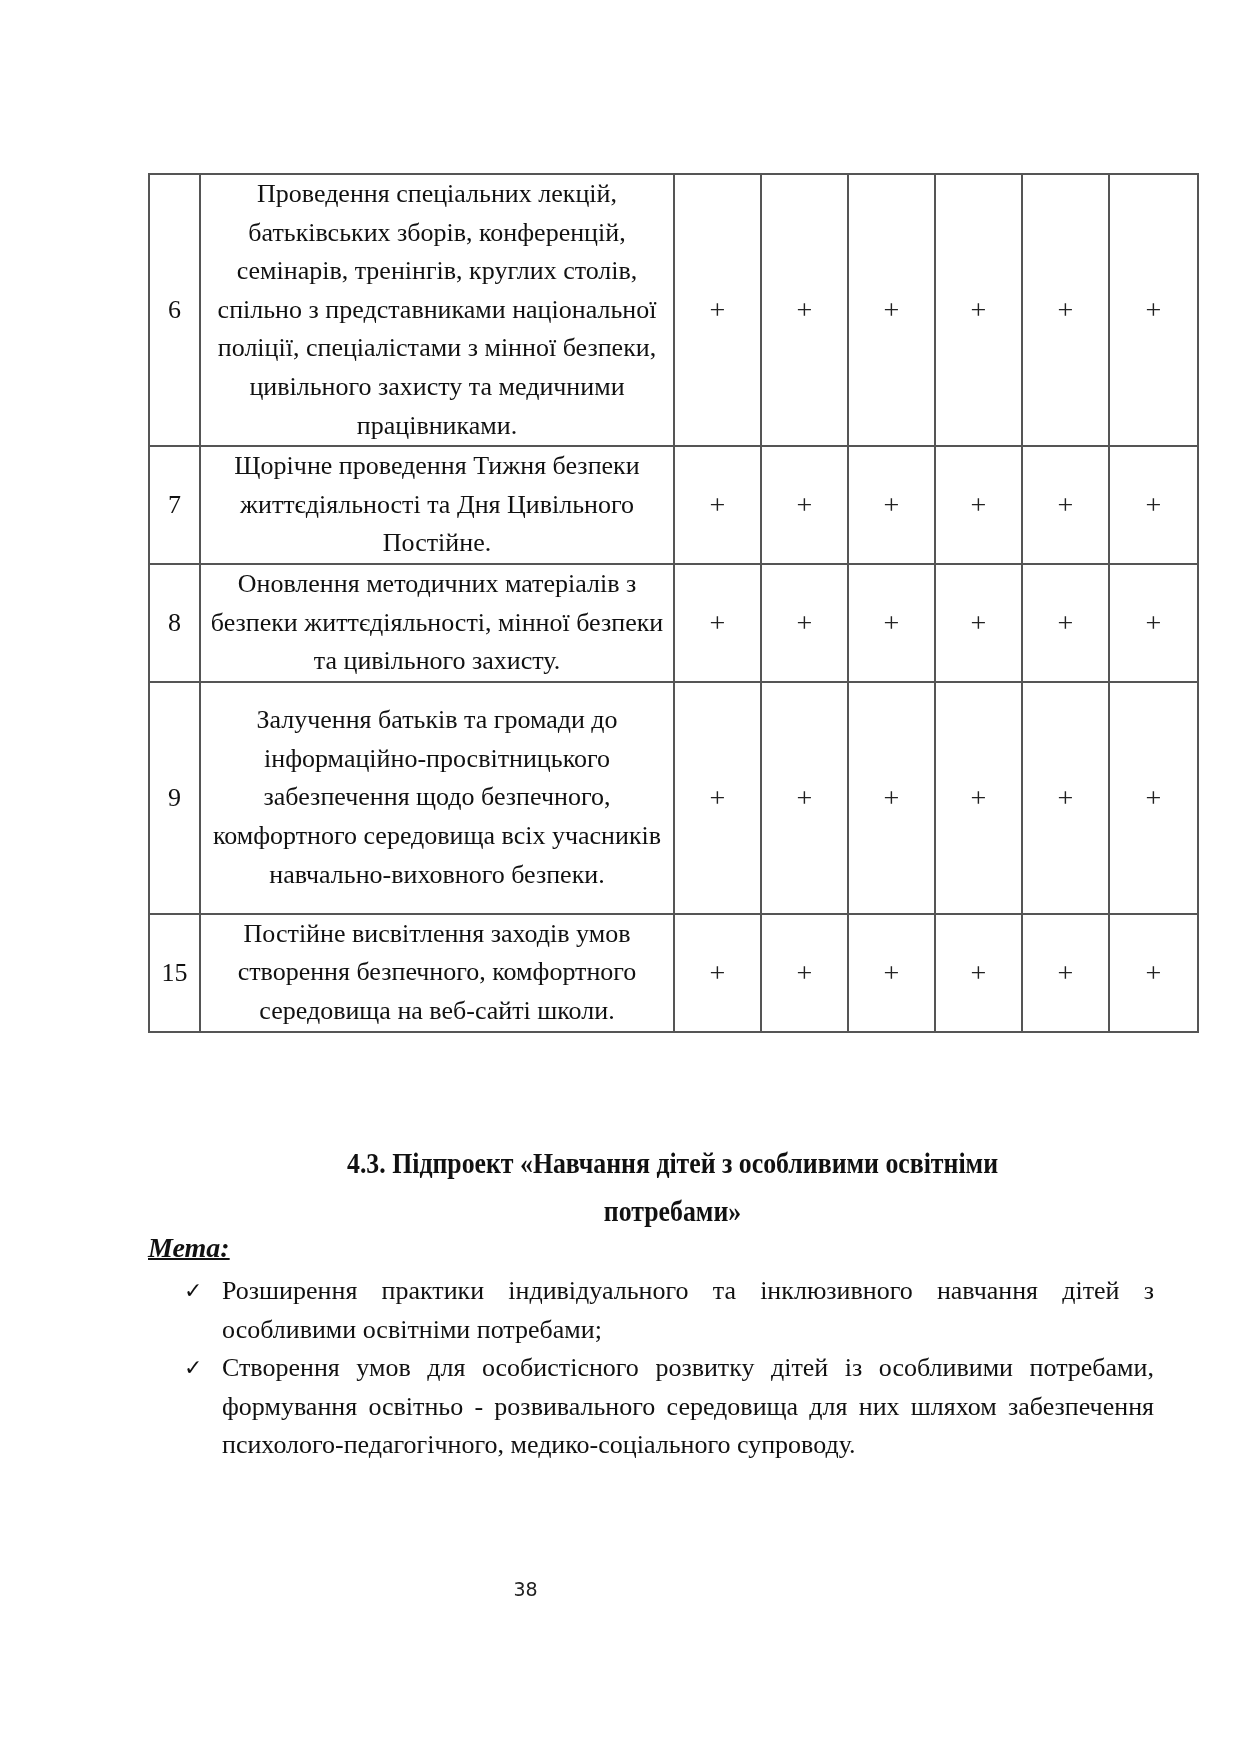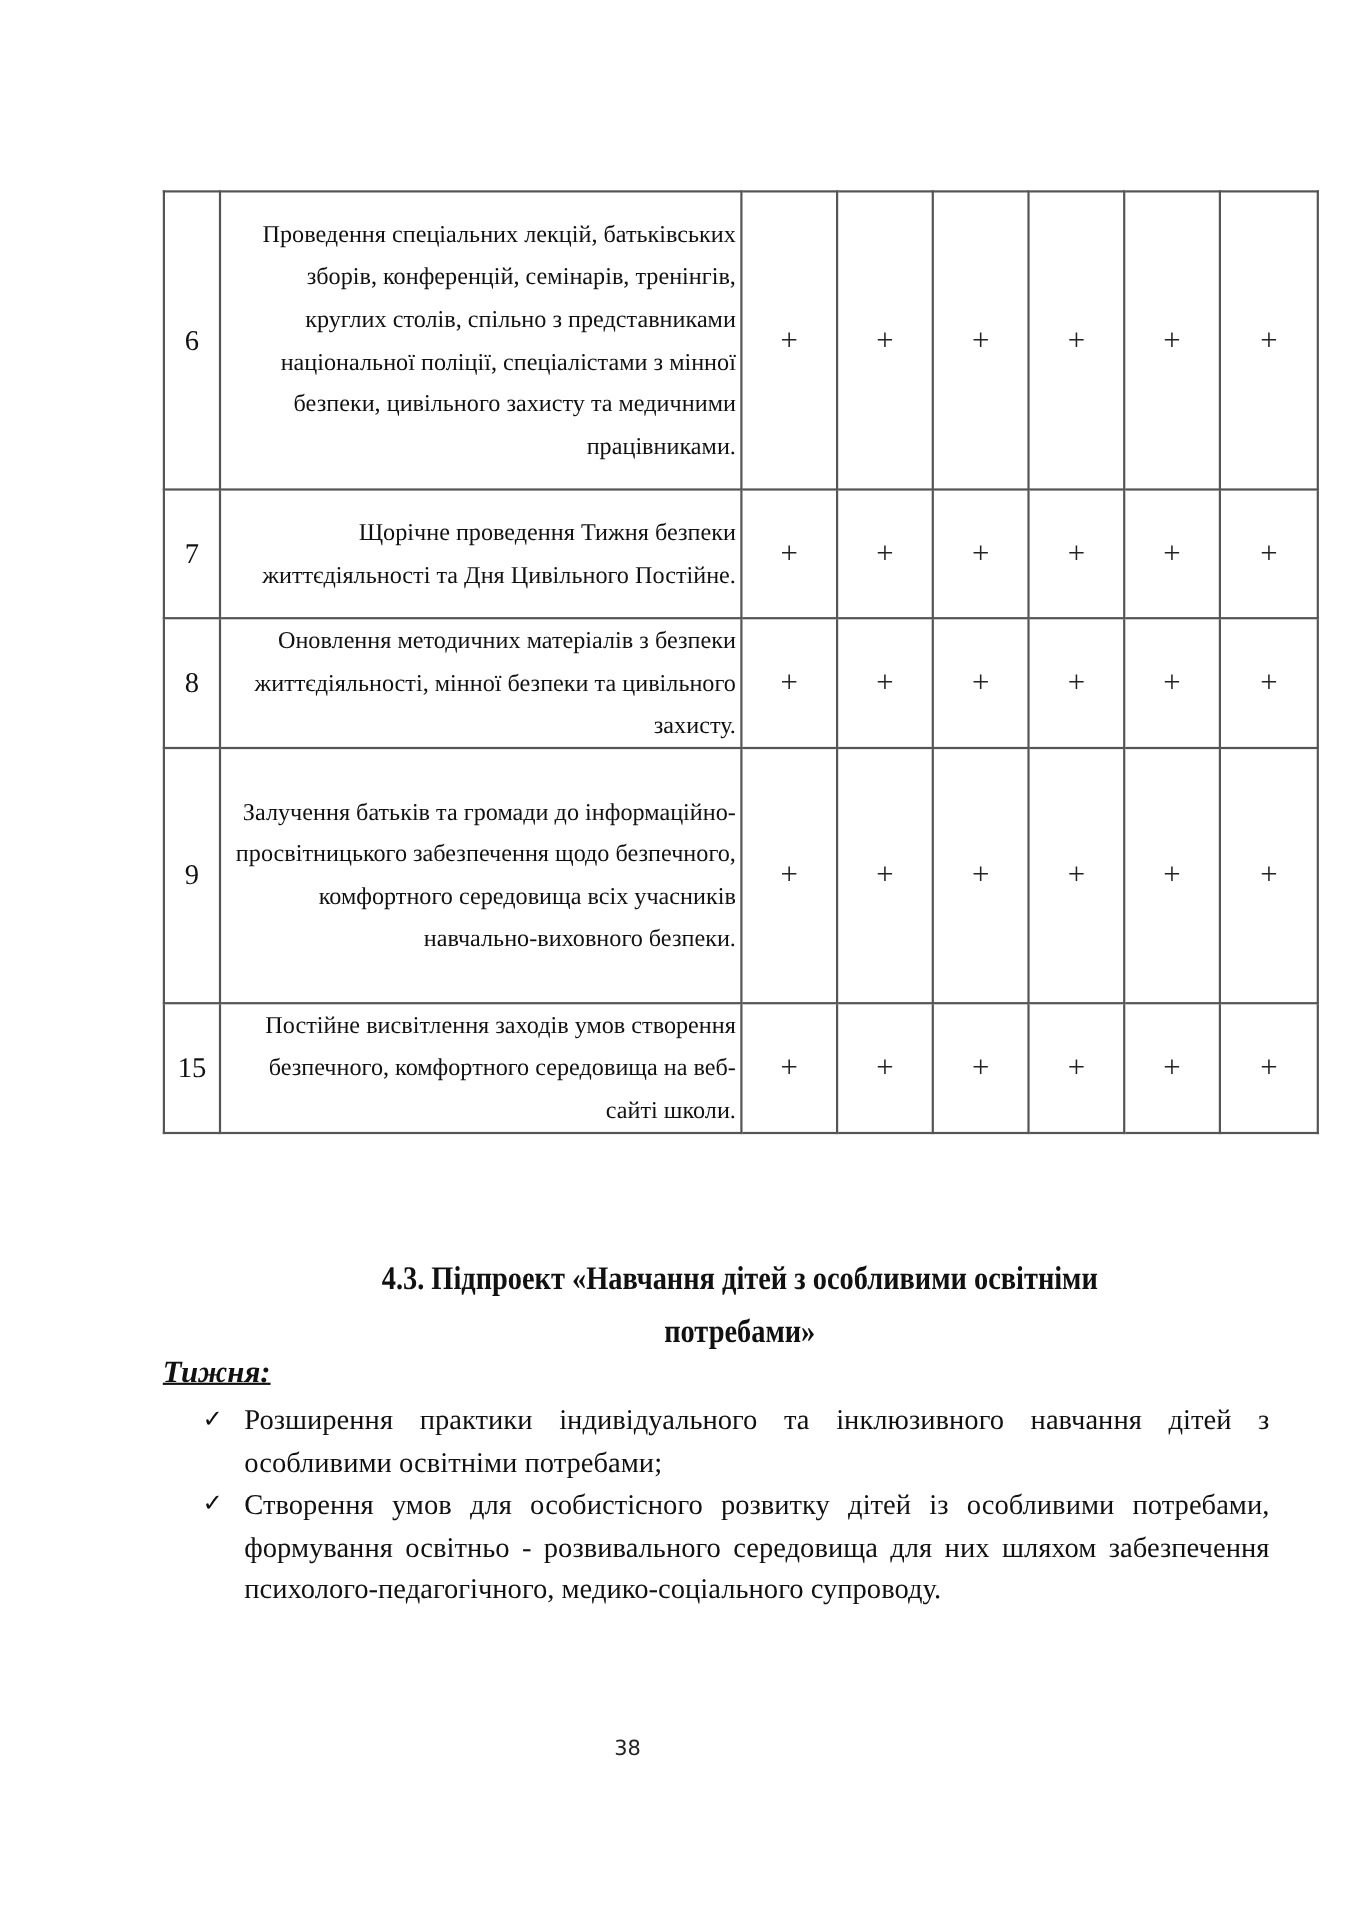--- a/index.html
+++ b/index.html
@@ -4,22 +4,22 @@
 <style>
   html, body { margin: 0; padding: 0; background: #ffffff; }
   body { width: 1240px; height: 1754px; position: relative; overflow: hidden;
          font-family: "Liberation Serif", "DejaVu Serif", serif; color: #111; }
   .page { position: absolute; left: 0; top: 0; width: 1240px; height: 1754px; }
 
   table.plan { position: absolute; left: 148px; top: 173px; width: 1049px;
                border-collapse: collapse; table-layout: fixed; }
   table.plan td { border: 2px solid #555; padding: 0; vertical-align: middle; }
   td.num { width: 50px; text-align: center; font-size: 26px; }
-  td.desc { width: 473px; font-size: 22px; line-height: 38.6px; padding: 0 4px 0 4px !important;
-            text-align: right; }
+  td.desc { width: 473px; font-size: 26px; line-height: 38.6px; padding: 0 4px 0 4px !important;
+            text-align: center; }
   td.mark { text-align: center; font-size: 28px; color: #222; }
 
   .heading { position: absolute; left: 148px; width: 1049px; text-align: center;
              font-family: "Liberation Serif", serif; font-weight: bold; font-size: 30px;
              transform: scaleX(0.86); transform-origin: center; }
   .h1 { top: 1146px; }
   .h2 { top: 1194px; }
 
   .goal-label { position: absolute; left: 148px; top: 1232px; font-size: 28px;
                 font-style: italic; font-weight: bold; text-decoration: underline;
@@ -27,21 +27,21 @@
 
   .goals { position: absolute; left: 184px; top: 1272px; width: 970px; margin: 0; padding: 0;
            list-style: none; }
   .goals li { position: relative; padding-left: 38px; font-size: 26px; line-height: 38.5px;
               text-align: justify; }
   .goals li .check { position: absolute; left: 0; top: 0; font-family: "DejaVu Sans", sans-serif;
                      font-size: 22px; }
   .goals li .txt { display: block; transform-origin: left; }
 
   .page-num { position: absolute; left: 0; width: 1051px; top: 1578px; text-align: center;
-              font-family: "DejaVu Sans", sans-serif; font-size: 19px; color: #222; padding-left: 45px; }
+              font-family: "DejaVu Sans", sans-serif; font-size: 19px; color: #222; }
 </style>
 </head>
 <body>
 
 <div class="page">
 
   <table class="plan">
     <colgroup>
       <col style="width:51px">
         <col style="width:474px">
@@ -102,21 +102,21 @@
         <td class="mark">+</td>
         <td class="mark">+</td>
         <td class="mark">+</td>
       </tr>
     </tbody>
   </table>
 
   <div class="heading h1">4.3. Підпроект «Навчання дітей з особливими освітніми</div>
   <div class="heading h2">потребами»</div>
 
-  <div class="goal-label">Тижня:</div>
+  <div class="goal-label">Мета:</div>
 
   <ul class="goals">
     <li>
       <span class="check">✓</span>
       <span class="txt">Розширення практики індивідуального та  інклюзивного навчання дітей з особливими освітніми потребами;</span>
     </li>
     <li>
       <span class="check">✓</span>
       <span class="txt">Створення умов для особистісного розвитку дітей із особливими потребами, формування освітньо - розвивального середовища для них шляхом забезпечення психолого-педагогічного, медико-соціального супроводу.</span>
     </li>

